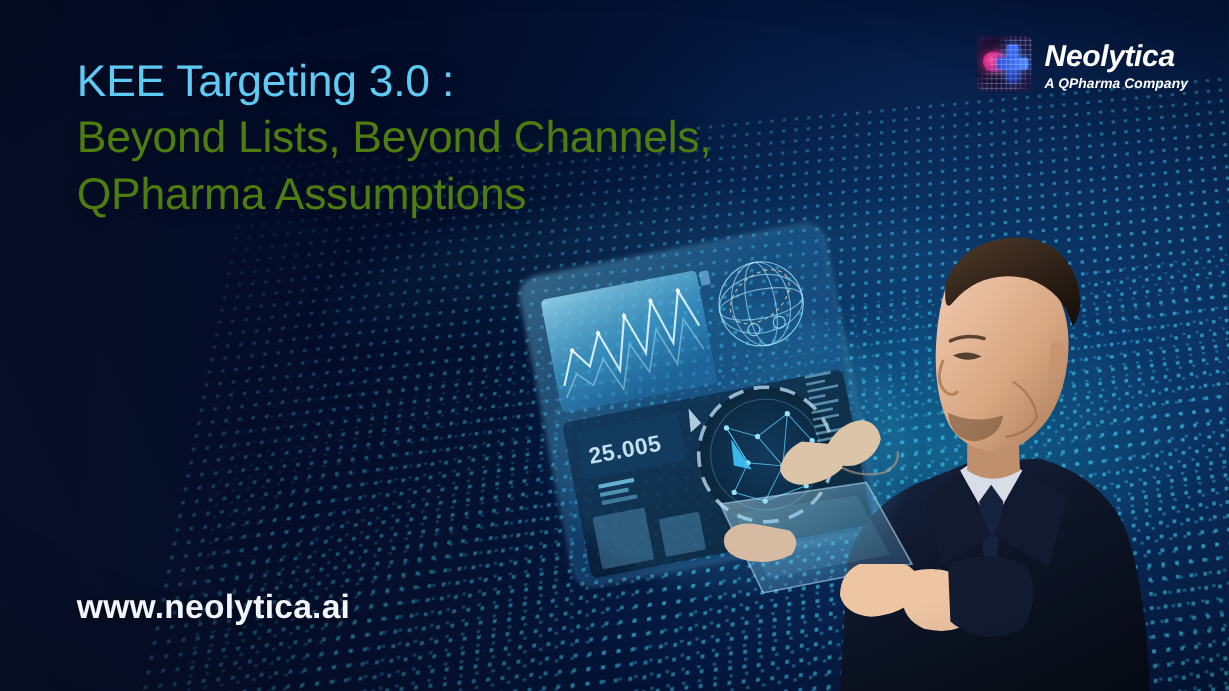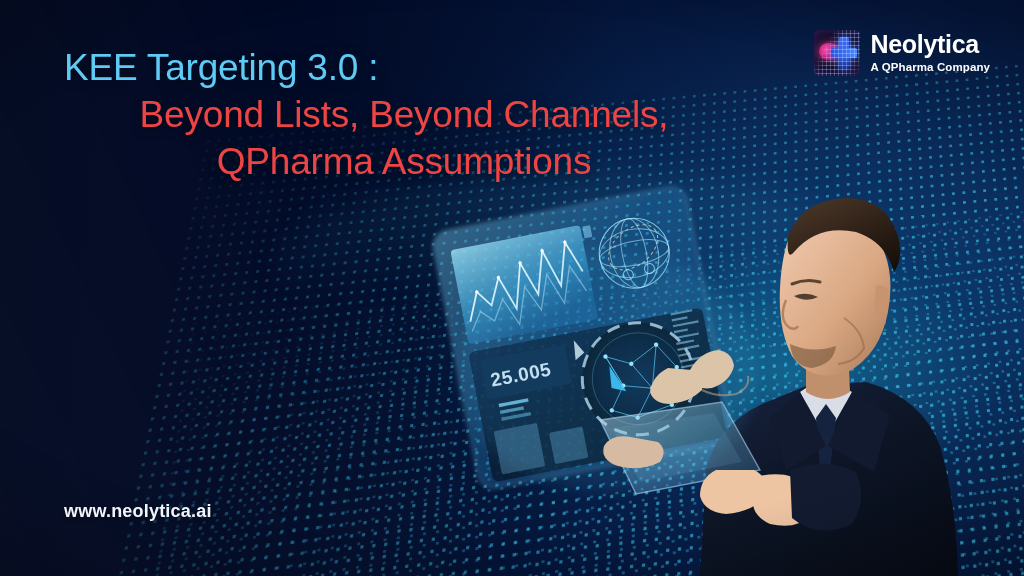--- a/index.html
+++ b/index.html
@@ -80,38 +80,38 @@
     position:absolute;
     left:64px; top:44px;
     width:680px;
     font-weight:400;
     font-size:37px;
     line-height:47px;
     letter-spacing:-0.2px;
     text-shadow:0 2px 12px rgba(0,0,0,0.45);
   }
   .headline .l1 { display:block; color:#5ecbf5; }
-  .headline .l2, .headline .l3 { display:block; color:#ef4444;text-align:center; }
+  .headline .l2, .headline .l3 { display:block; color:#4d7c0f; }
 
   
   .site-url {
     position:absolute;
     left:64px; bottom:54px;
     color:#f2f5fb;
-    font-size:18px;
+    font-size:28px;
     font-weight:700;
     letter-spacing:0.2px;
     text-shadow:0 2px 10px rgba(0,0,0,0.55);
   }
 
   
   .logo {
     position:absolute;
     right:34px; top:30px;
-    display:flex; align-items:center; gap:11px;
+    display:flex; align-items:flex-end; gap:11px;font-style:italic;
   }
   .logo-mark {
     width:46px; height:46px; flex:0 0 auto;
     border-radius:5px;
     background:#100a20;
     position:relative; overflow:hidden;
     box-shadow:inset 0 0 14px rgba(90,60,180,0.45);
   }
   .logo-mark .pill {
     position:absolute; left:5px; top:13px;

